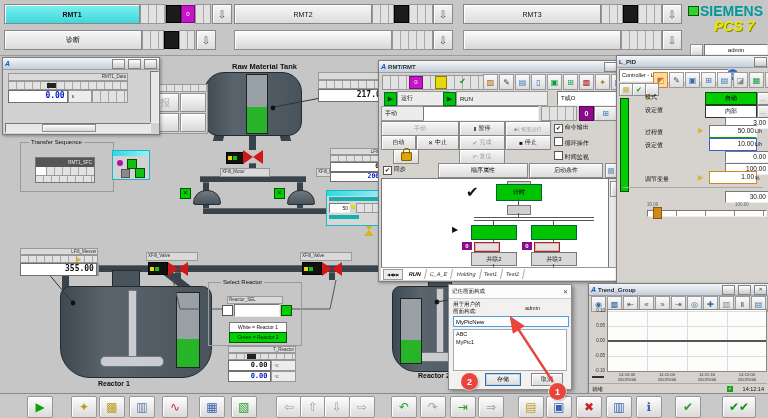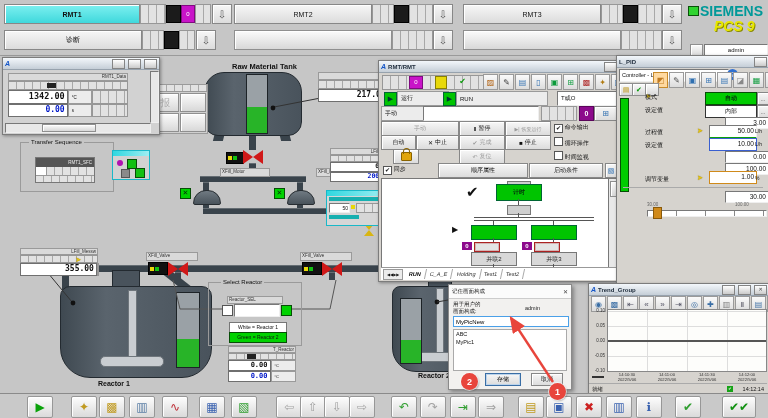--- a/index.html
+++ b/index.html
@@ -130,21 +130,21 @@
         <span>⇩</span>
       </div>
     <div class="abs bev" style="left:463px;top:30px;width:156px;height:18px;"></div>
     <div class="abs cells" style="left:621px;top:30px;width:39px;height:18px;"></div>
     <div class="abs btn" style="left:662px;top:30px;width:18px;height:18px;font-size:10px;color:#555;">
         <span>⇩</span>
       </div>
 
     <div class="abs" style="left:688px;top:6px;width:9px;height:8px;background:#2fd32f;border:1px solid #0a520a;"></div>
     <div class="abs" style="left:700px;top:3px;font-size:14px;font-weight:bold;color:#009999;letter-spacing:0;"><span>SIEMENS</span></div>
-    <div class="abs" style="left:714px;top:18px;font-size:14px;font-weight:bold;font-style:italic;color:#e8e800;text-shadow:1px 1px 0 #8a8a00;"><span>PCS 9</span></div>
+    <div class="abs" style="left:714px;top:18px;font-size:14px;font-weight:bold;font-style:italic;color:#e8e800;text-shadow:1px 1px 0 #8a8a00;"><span>PCS 7</span></div>
     <div class="abs bev" style="left:690px;top:44px;width:11px;height:11px;"></div>
     <div class="abs sunk" style="left:704px;top:44px;width:62px;height:11px;font-size:6px;text-align:center;line-height:11px;"><span>admin</span></div>
   </div>
 
   <div>
 
     <div class="abs" style="left:232px;top:62px;font-size:7.5px;font-weight:bold;z-index:2;"><span>Raw Material Tank</span></div>
     <div class="abs" style="left:204px;top:72px;width:96px;height:62px;background:linear-gradient(90deg,#3f4951,#5a646d 30%,#49535c);border:1px solid #232a30;border-radius:20px 20px 14px 14px;z-index:2;"></div>
     <div class="abs" style="left:214px;top:132px;width:10px;height:9px;background:#39434b;transform:skewX(-14deg);z-index:1;"></div>
     <div class="abs" style="left:280px;top:132px;width:10px;height:9px;background:#39434b;transform:skewX(14deg);z-index:1;"></div>
@@ -346,27 +346,20 @@
       <span class="wbtn"></span>
         <span class="wbtn"></span>
         <span class="wbtn"></span>
     </div>
     <div class="abs" style="left:5px;top:15px;width:120px;height:44px;">
       <div class="tag" style="height:6px;text-align:right;"><span>RMT1_Data</span></div>
       <div class="cells" style="height:7px;position:relative;">
           <span class="abs" style="left:38px;top:1px;width:9px;height:5px;background:#222;"></span>
         </div>
       <div style="display:flex;">
-          <div class="val" style="width:62px;height:12px;font-size:8.5px;line-height:11px;"><span>1342.00</span></div>
-          <div class="flat-cell" style="width:18px;height:12px;font-size:4.5px;">
-            <span>°C</span>
-          </div>
-          <div class="cells" style="width:38px;height:12px;"></div>
-        </div>
-      <div style="display:flex;">
           <div class="val blue" style="width:62px;height:11px;font-size:8px;line-height:10px;"><span>0.00</span></div>
           <div class="flat-cell" style="width:18px;height:11px;font-size:4.5px;">
             <span>s</span>
           </div>
           <div class="cells" style="width:38px;height:11px;"></div>
         </div>
     </div>
     <div class="abs sunk" style="left:2px;top:65px;width:144px;height:8px;background:#e8e8e8;">
         <div class="bev" style="position:absolute;left:36px;top:0;width:52px;height:6px;"></div>
       </div>

